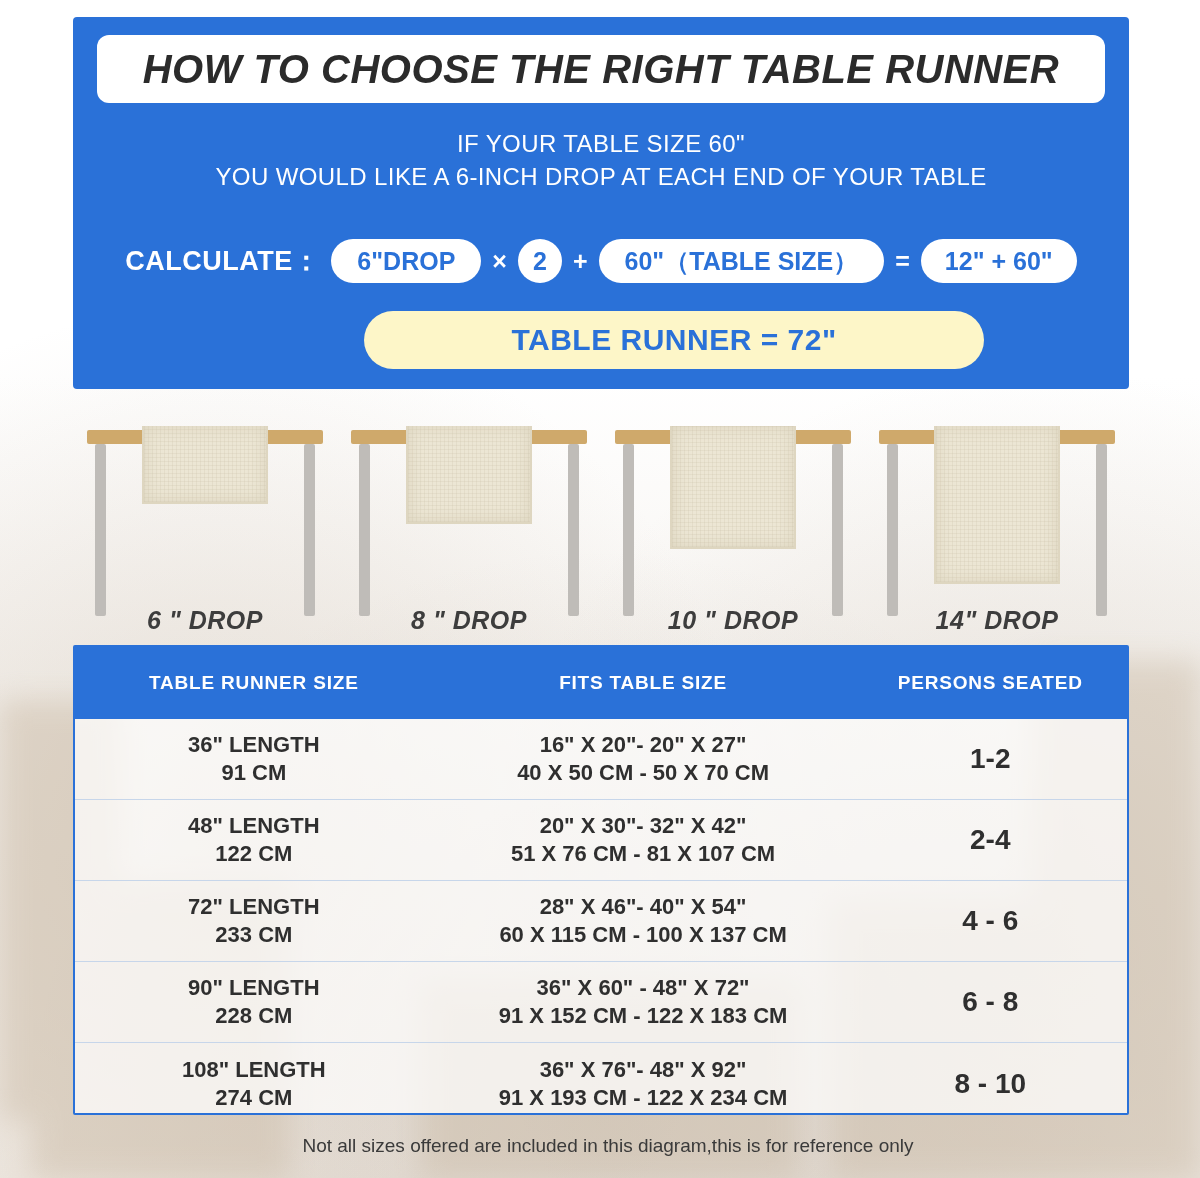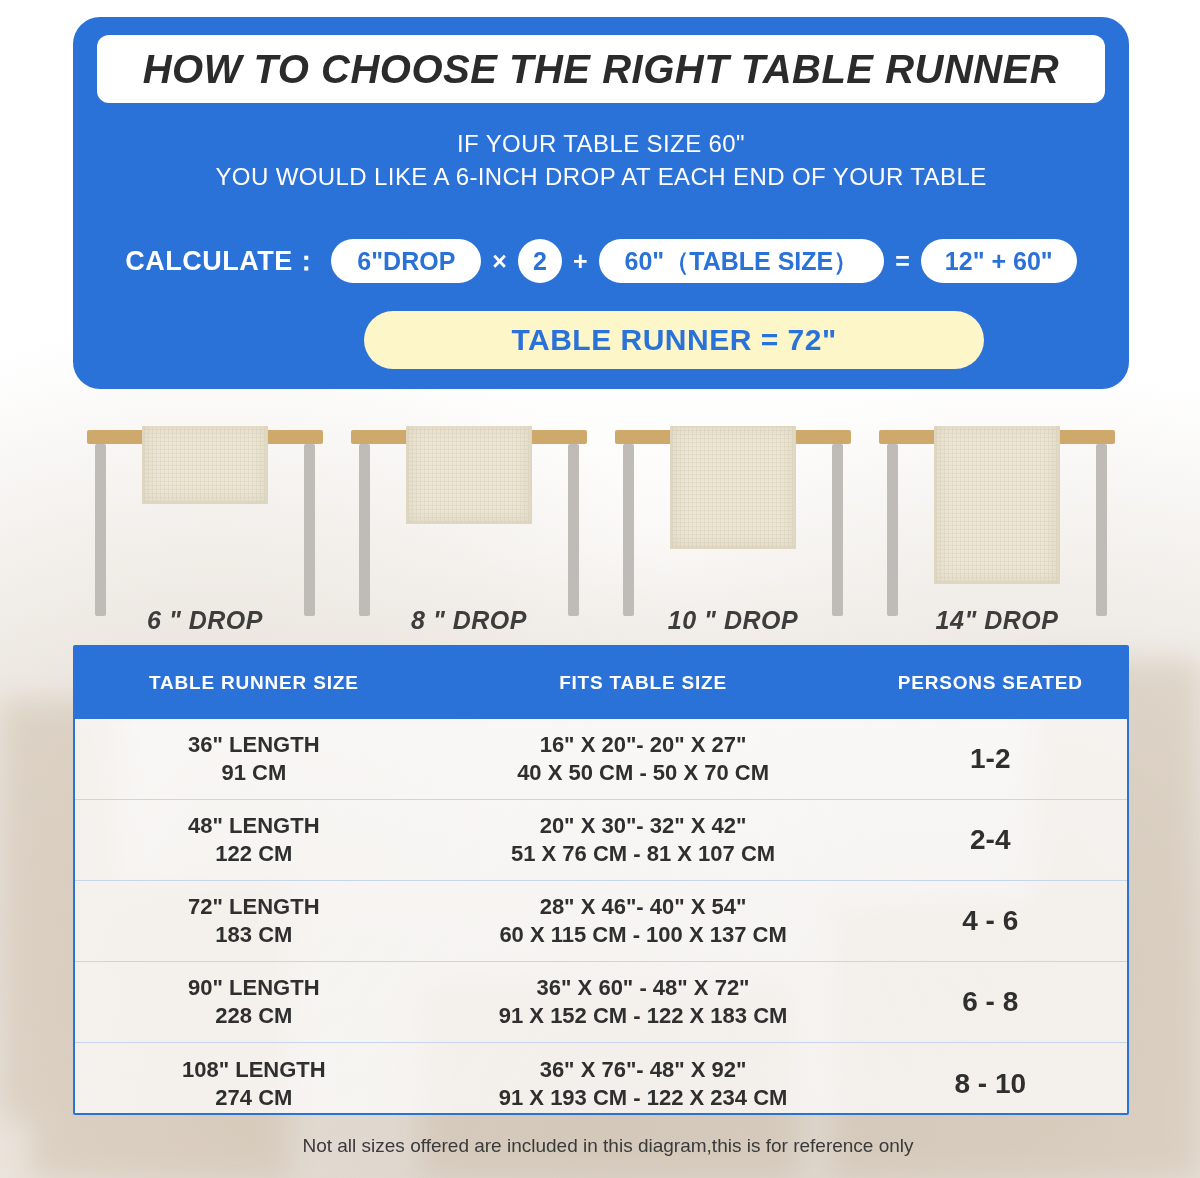--- a/index.html
+++ b/index.html
@@ -39,21 +39,21 @@
   .bs5 { left: 420px; top: 980px; width: 380px; height: 200px; background: #d9cbb9; }
 
   .page { position: relative; z-index: 2; }
 
   
   .calc-card {
     position: absolute;
     left: 73px; top: 17px;
     width: 1056px; height: 372px;
     background: #2a71d8;
-    border-radius: 27px;
+    border-radius: 4px;
   }
   .title-pill {
     position: absolute; left: 24px; top: 18px;
     width: 1008px; height: 68px;
     background: #ffffff;
     border-radius: 12px;
     display: flex; align-items: center; justify-content: center;
   }
   .title-pill .t {
     font-size: 40px;
@@ -315,21 +315,21 @@
         <span class="l2">51 X 76 CM - 81 X 107 CM</span>
       </div>
       <div class="c3">
         <span class="seat">2-4</span>
       </div>
     </div>
 
     <div class="trow">
       <div class="c1">
         <span class="l1">72" LENGTH</span>
-        <span class="l2">183 CM</span>
+        <span class="l2">233 CM</span>
       </div>
       <div class="c2">
         <span class="l1">28" X 46"- 40" X 54"</span>
         <span class="l2">60 X 115 CM - 100 X 137 CM</span>
       </div>
       <div class="c3">
         <span class="seat">4 - 6</span>
       </div>
     </div>
 

